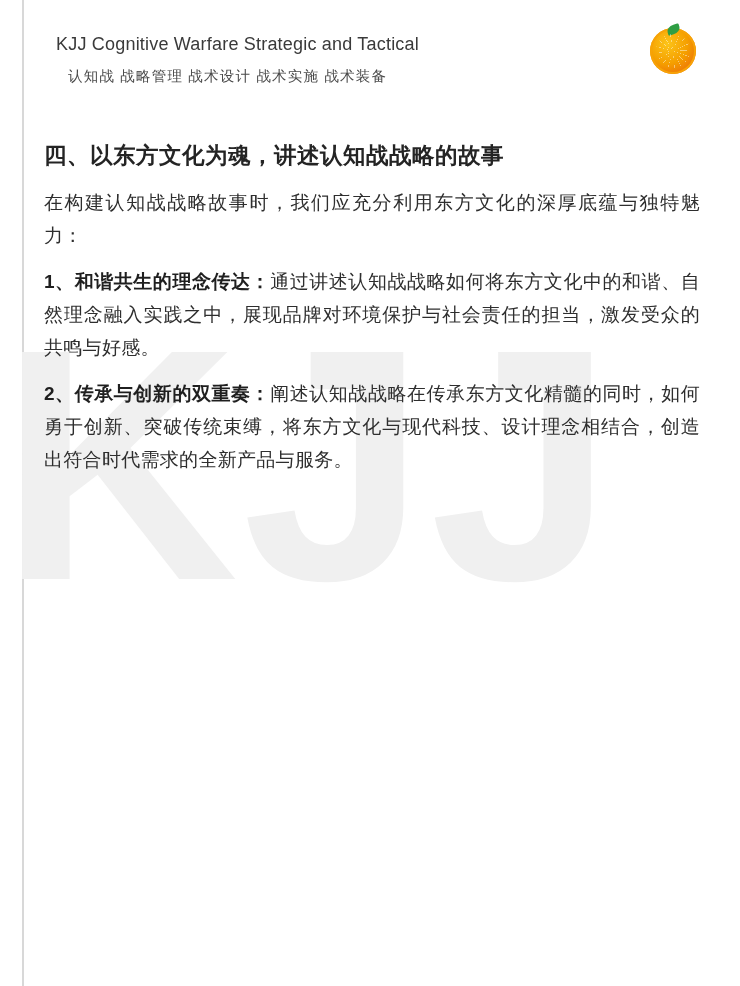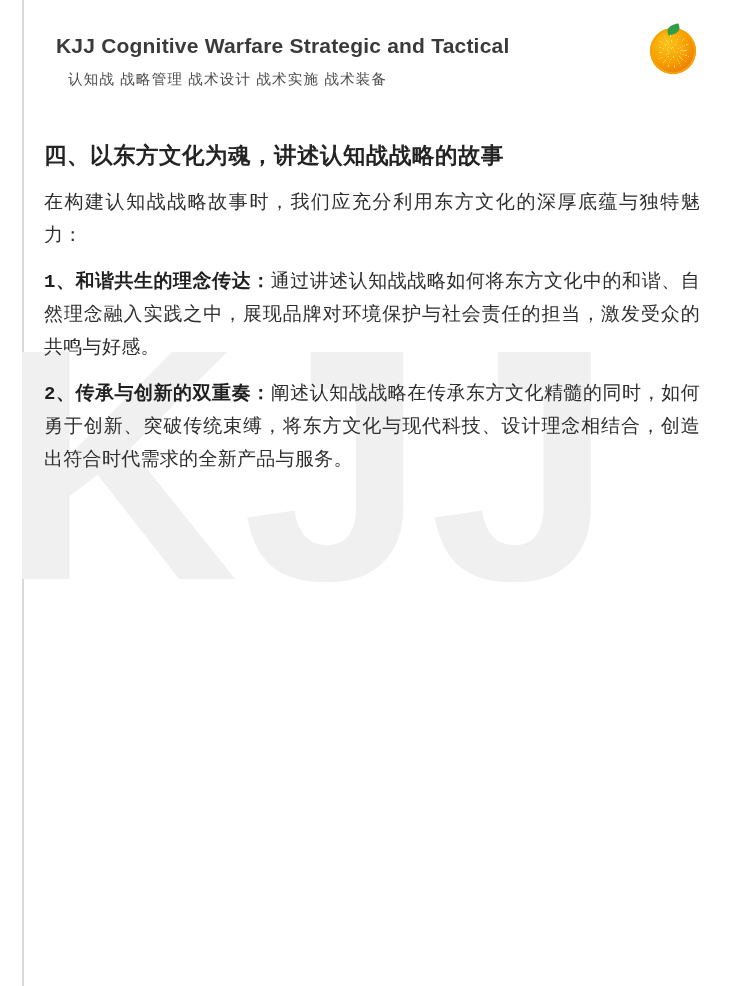--- a/index.html
+++ b/index.html
@@ -53,22 +53,22 @@
     z-index: 2;
   }
   
   .header {
     position: absolute;
     left: 56px;
     top: 34px;
     width: 600px;
   }
   .header-title {
-    font-size: 21px;
-    font-weight: bold;
+    font-size: 18px;
+    font-weight: normal;
     color: #3a3a3a;
     letter-spacing: 0.2px;
     margin: 0 0 10px 0;
   }
   .header-sub {
     font-size: 14.5px;
     color: #4a4a4a;
     letter-spacing: 1.2px;
     margin: 12px;
   }
@@ -121,21 +121,20 @@
     margin: 0 0 16px 0;
     letter-spacing: 0.5px;
   }
   p.para {
     font-size: 19px;
     line-height: 1.72;
     color: #2e2e2e;
     margin: 0 0 14px 0;
     text-align: justify;
     letter-spacing: 0.3px;
-    font-family: Liberation Mono, monospace;
   }
   p.para .lead {
     font-weight: bold;
     color: #1f1f1f;
   }
 </style>
 </head>
 <body>
 
 <div class="page">

